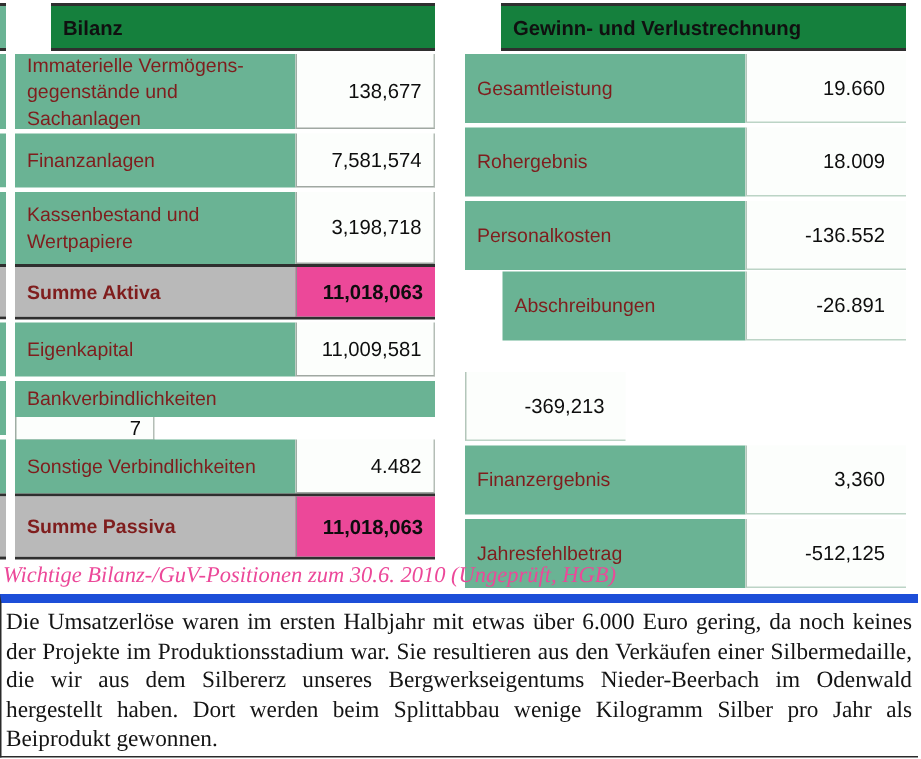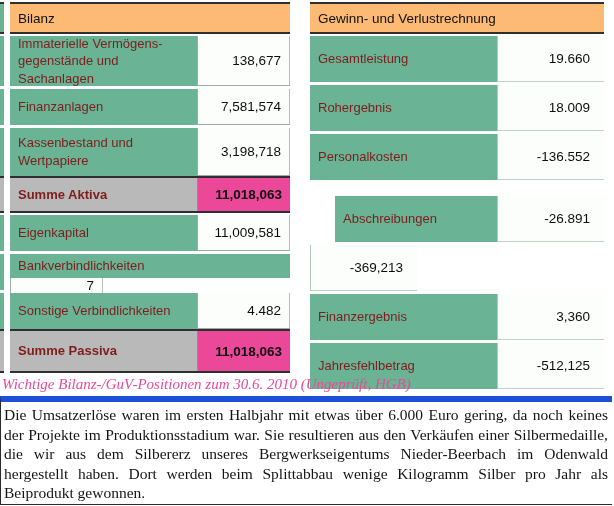--- a/index.html
+++ b/index.html
@@ -3,23 +3,23 @@
 <meta charset="utf-8">
 <style>
   html,body{margin:0;padding:0;background:#fff;}
   #page{
     position:relative;width:614px;height:506px;background:#ffffff;overflow:hidden;
     font-family:"Liberation Sans",sans-serif;color:#111;
   }
   
   .fintable{position:absolute;display:flex;flex-direction:column;}
   .t-header{
-    background:#fdba74;border-top:2px solid #2f2f2f;border-bottom:2px solid #2f2f2f;
-    font-weight:normal;font-size:13.5px;display:flex;align-items:center;
-    padding-left:8px;height:28px;color:#101010;
+    background:#15803d;border-top:2px solid #2f2f2f;border-bottom:2px solid #2f2f2f;
+    font-weight:bold;font-size:13.5px;display:flex;align-items:center;
+    padding-left:8px;height:28px;color:#101010;margin-left:24px;
   }
   .row{display:flex;}
   .cell{display:flex;align-items:center;box-sizing:border-box;}
   .cell.label{
     flex:1;background:#6ab394;padding:3px 6px 3px 8px;font-size:13px;
     white-space:pre-line;line-height:1.35;color:#7f1d1d;
   }
   .cell.value{
     background:#fcfefc;justify-content:flex-end;font-size:13.5px;color:#0d0d0d;
     border-left:1px solid #9fada4;border-right:1px solid #b4bdb6;
@@ -121,25 +121,25 @@
     <div class="t-header">Gewinn- und Verlustrechnung</div>
 
     <div class="row" style="height:46px;margin-top:2px;margin-bottom:3px;">
       <div class="cell label">Gesamtleistung</div>
       <div class="cell value">19.660</div>
     </div>
     <div class="row" style="height:46px;margin-bottom:3px;">
       <div class="cell label">Rohergebnis</div>
       <div class="cell value">18.009</div>
     </div>
-    <div class="row" style="height:46px;margin-bottom:16px;">
+    <div class="row" style="height:46px;margin-bottom:1px;">
       <div class="cell label">Personalkosten</div>
       <div class="cell value">-136.552</div>
     </div>
-    <div class="row" style="height:46px;margin-bottom:3px;padding-left:25px;">
+    <div class="row" style="height:46px;margin-bottom:21px;padding-left:25px;">
       <div class="cell label">Abschreibungen</div>
       <div class="cell value">-26.891</div>
     </div>
     <div class="row" style="height:46px;margin-bottom:3px;">
       <div class="cell value">-369,213</div>
     </div>
     <div class="row" style="height:46px;margin-bottom:3px;">
       <div class="cell label">Finanzergebnis</div>
       <div class="cell value">3,360</div>
     </div>

